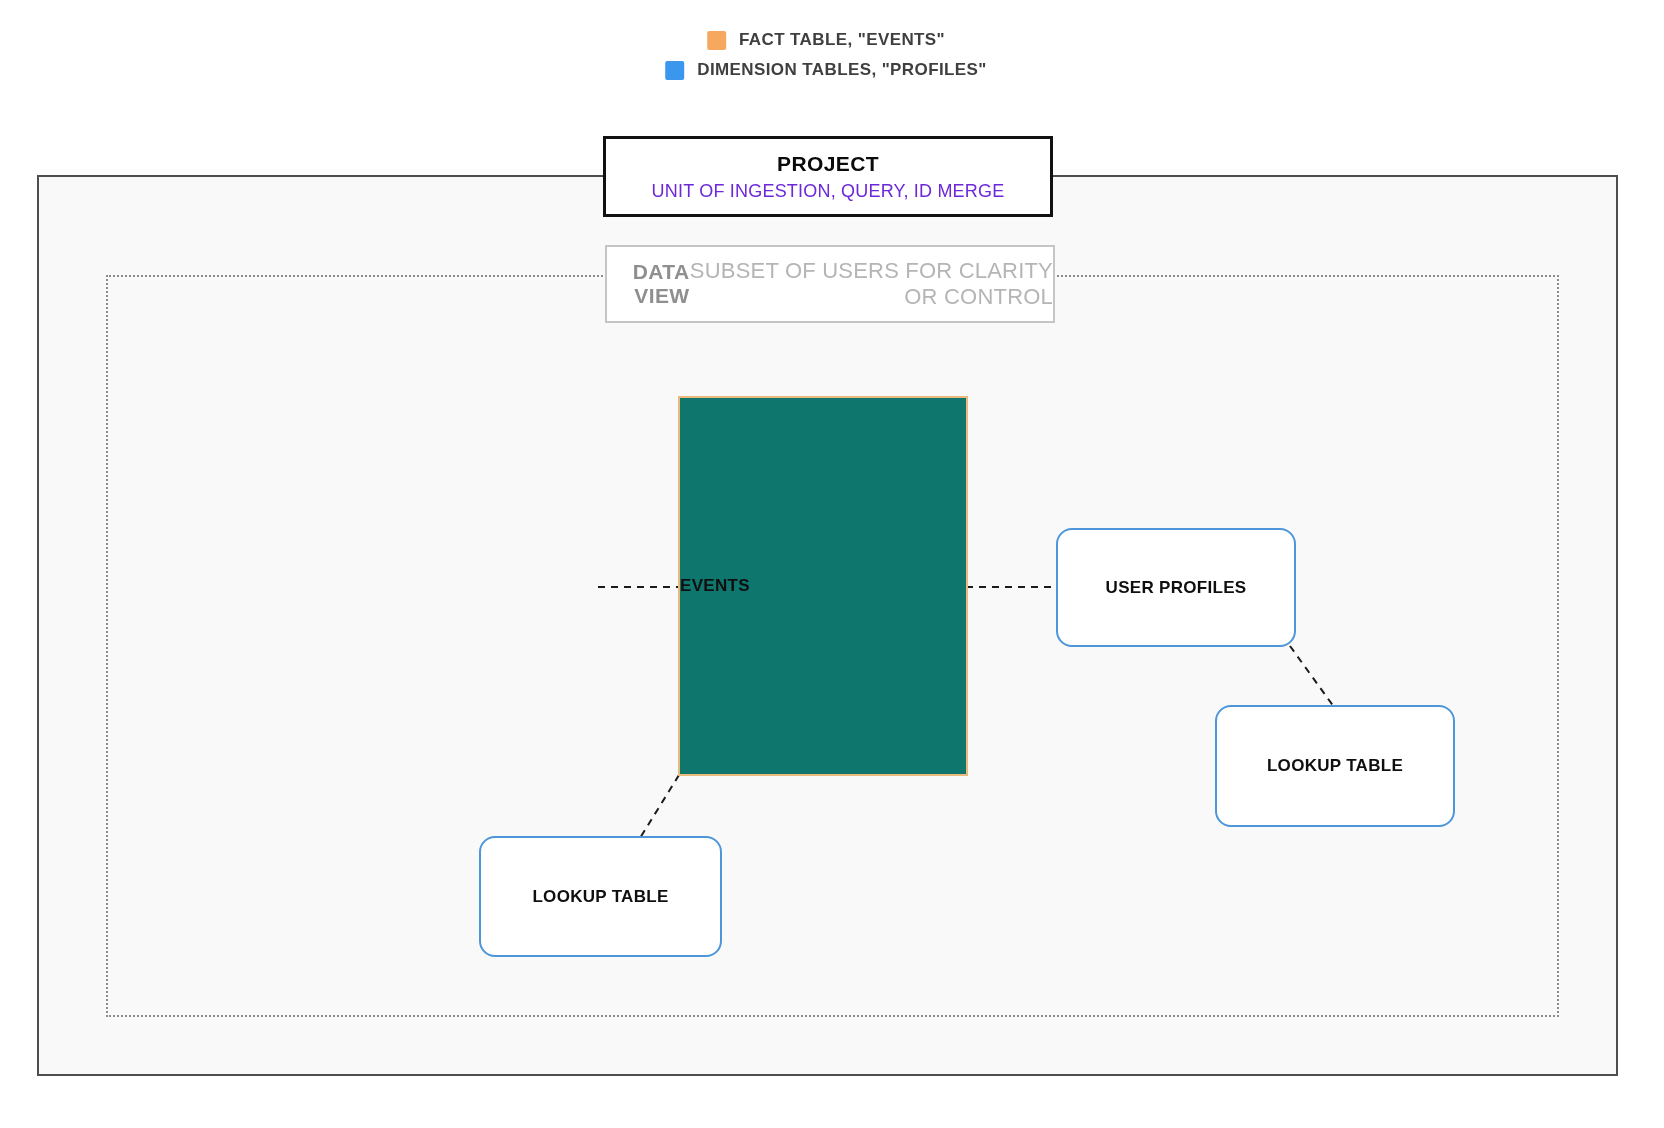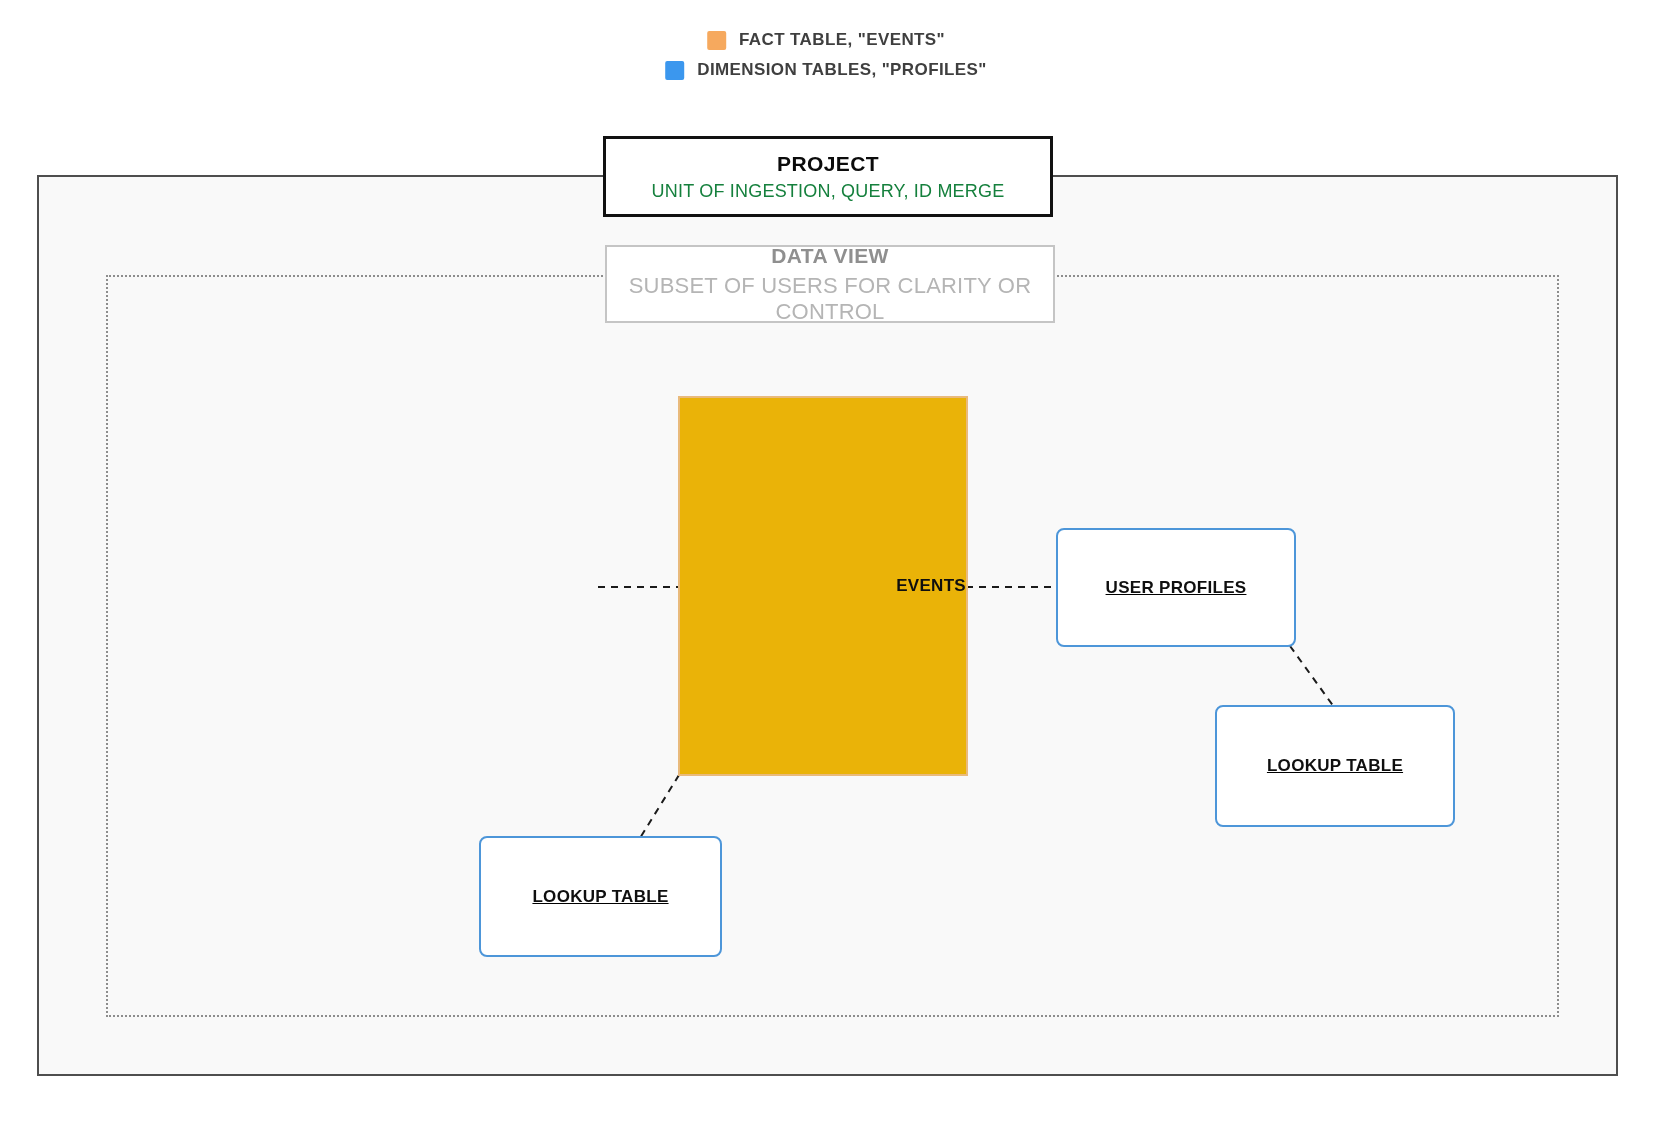--- a/index.html
+++ b/index.html
@@ -38,51 +38,51 @@
   }
 
   
   .project-label-box {
     position: absolute; left: 603px; top: 136px; width: 450px; height: 81px;
     background: #ffffff; border: 3px solid #111111; z-index: 5;
     display: flex; flex-direction: column; align-items: center; justify-content: center;
     row-gap: 5px; text-align: center;
   }
   .project-title   { font-size: 21px; font-weight: bold; color: #0b0b0b; letter-spacing: 0.4px; }
-  .project-subtitle{ font-size: 18px; color: #15803d; letter-spacing: 0.2px; }
+  .project-subtitle{ font-size: 18px; color: #6d28d9; letter-spacing: 0.2px; }
 
   .dataview-label-box {
     position: absolute; left: 605px; top: 245px; width: 450px; height: 78px;
     background: #ffffff; border: 2px solid #c5c5c5; z-index: 5;
-    display: flex; flex-direction: column; align-items: center; justify-content: center;
-    row-gap: 5px; text-align: center;
+    display: flex; flex-direction: row; align-items: center; justify-content: center;
+    row-gap: 5px; text-align: right;
   }
   .dataview-title    { font-size: 21px; font-weight: bold; color: #8f8f8f; letter-spacing: 0.4px; }
   .dataview-subtitle { font-size: 22px; color: #b5b5b5; letter-spacing: 0.2px; }
 
   
   .connectors {
     position: absolute; left: 0; top: 0; width: 1664px; height: 1128px;
     z-index: 3; pointer-events: none;
   }
   .connectors line { stroke: #1b1b1b; stroke-width: 2; stroke-dasharray: 7 6; }
 
   
   .node-label { font-size: 17px; font-weight: bold; color: #0f0f0f; letter-spacing: 0.3px; white-space: nowrap; }
 
   .events-box {
     position: absolute; left: 678px; top: 396px; width: 290px; height: 380px;
-    background: #eab308; border: 2px solid #e9ba7c; z-index: 4;
-    display: flex; align-items: center; justify-content: flex-end; padding-left: 36px;
+    background: #0f766e; border: 2px solid #e9ba7c; z-index: 4;
+    display: flex; align-items: center; justify-content: flex-start;
   }
 
   .dim-box {
     position: absolute; background: #ffffff; border: 2px solid #4d96d9;
-    border-radius: 8px; z-index: 4;
-    display: flex; align-items: center; justify-content: center; text-decoration: underline;
+    border-radius: 16px; z-index: 4;
+    display: flex; align-items: center; justify-content: center;
   }
   .user-profiles { left: 1056px; top: 528px; width: 240px; height: 119px; }
   .lookup-right  { left: 1215px; top: 705px; width: 240px; height: 122px; }
   .lookup-left   { left: 479px;  top: 836px; width: 243px; height: 121px; }
 
   
   .stack { position: absolute; left: 335px; top: 502px; width: 267px; height: 147px; z-index: 4; }
   .card {
     position: absolute; width: 241px; height: 121px;
     background: #ffffff; border: 2px solid #4d96d9; border-radius: 22px;

